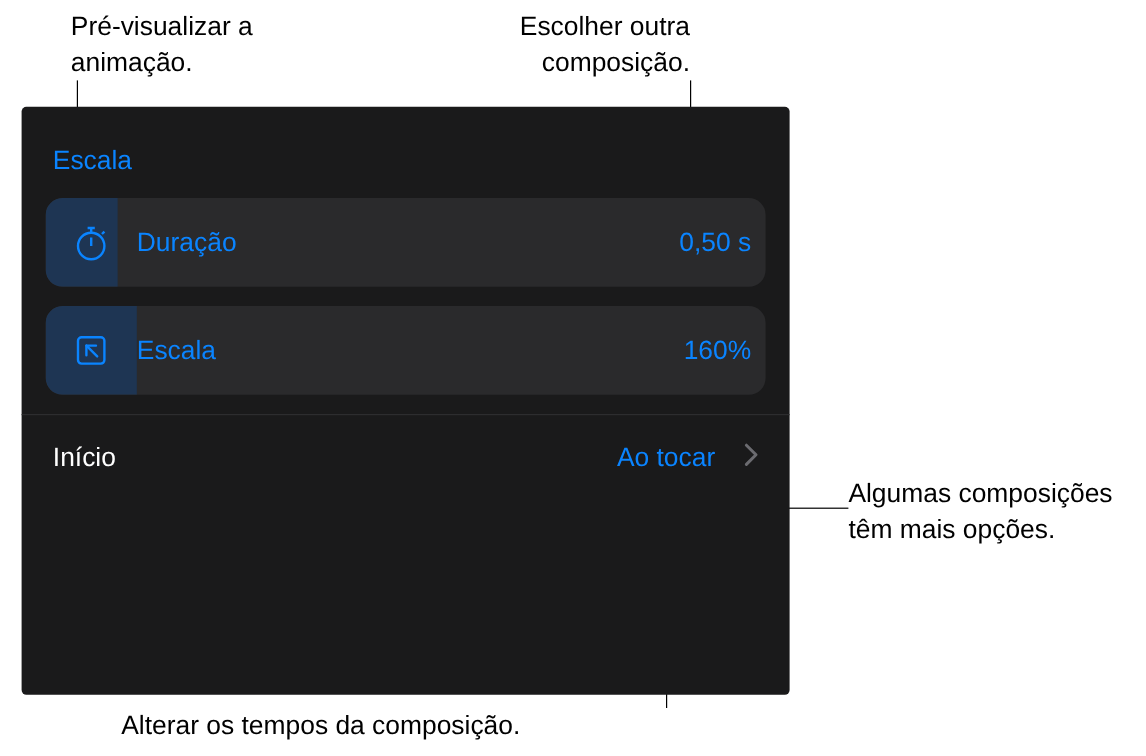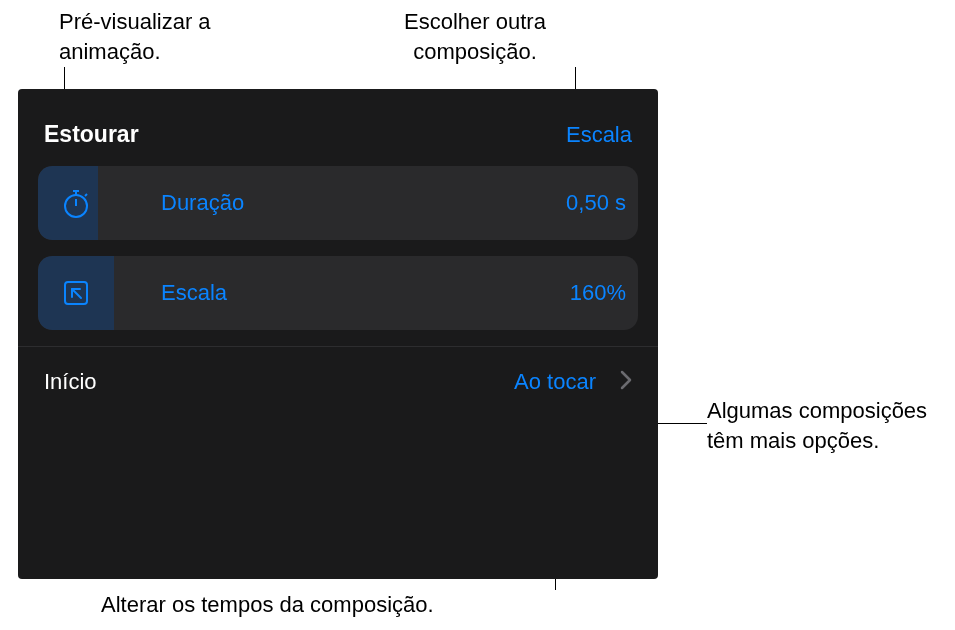--- a/index.html
+++ b/index.html
@@ -18,21 +18,21 @@
     }
 
     .callout {
       position: absolute;
       font-size: 22px;
       line-height: 1.35;
       color: #000;
     }
 
     .callout-preview { left: 59px; top: 7px; width: 200px; }
-    .callout-compose { left: 375px; top: 7px; width: 200px; text-align: center; }
+    .callout-compose { left: 375px; top: 7px; width: 200px; text-align: right; }
     .callout-options { left: 707px; top: 396px; width: 230px; }
     .callout-timing { left: 101px; top: 590px; width: 500px; }
 
     .callout-line {
       position: absolute;
       background: #000;
     }
 
     .line-preview { left: 64px; top: 67px; width: 1px; height: 46px; }
     .line-compose { left: 575px; top: 67px; width: 1px; height: 130px; }
@@ -148,21 +148,20 @@
       height: 32px;
     }
 
     .option-label {
       position: relative;
       z-index: 2;
       flex: 1;
       color: #0a84ff;
       font-size: 22px;
       font-weight: 400;
-      margin-left: 47px;
     }
 
     .option-value {
       position: relative;
       z-index: 2;
       color: #0a84ff;
       font-size: 22px;
       font-weight: 400;
       padding-right: 12px;
     }
@@ -213,21 +212,20 @@
 
 <div class="callout-line line-preview"></div>
 <div class="callout-line line-compose"></div>
 <div class="callout-line line-options"></div>
 <div class="callout-line line-timing"></div>
 
 <div class="panel">
 
 
   <div class="section-row">
-    <div class="section-label">Estourar</div>
     <div class="section-action">Escala</div>
   </div>
 
   <div class="option-container">
     <div class="option-row">
       <div class="option-progress progress-duration"></div>
       <div class="option-icon">
         <svg viewBox="0 0 32 32" fill="none" stroke="#0a84ff" stroke-width="2">
           <circle cx="16" cy="19" r="11"></circle>
           <line x1="16" y1="19" x2="16" y2="12"></line>

